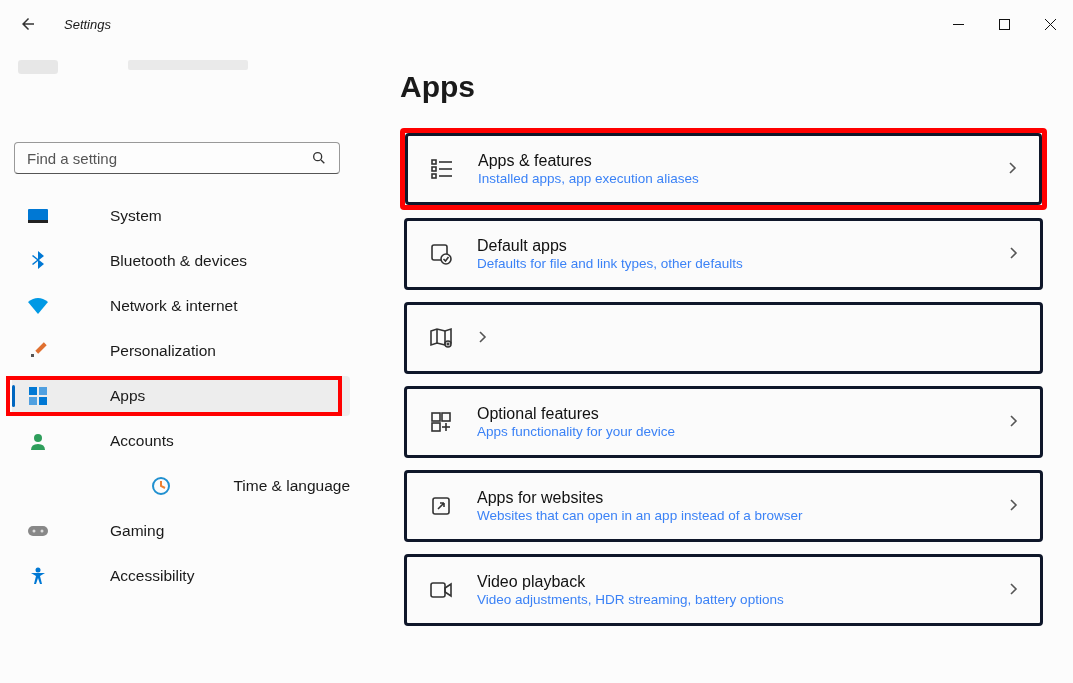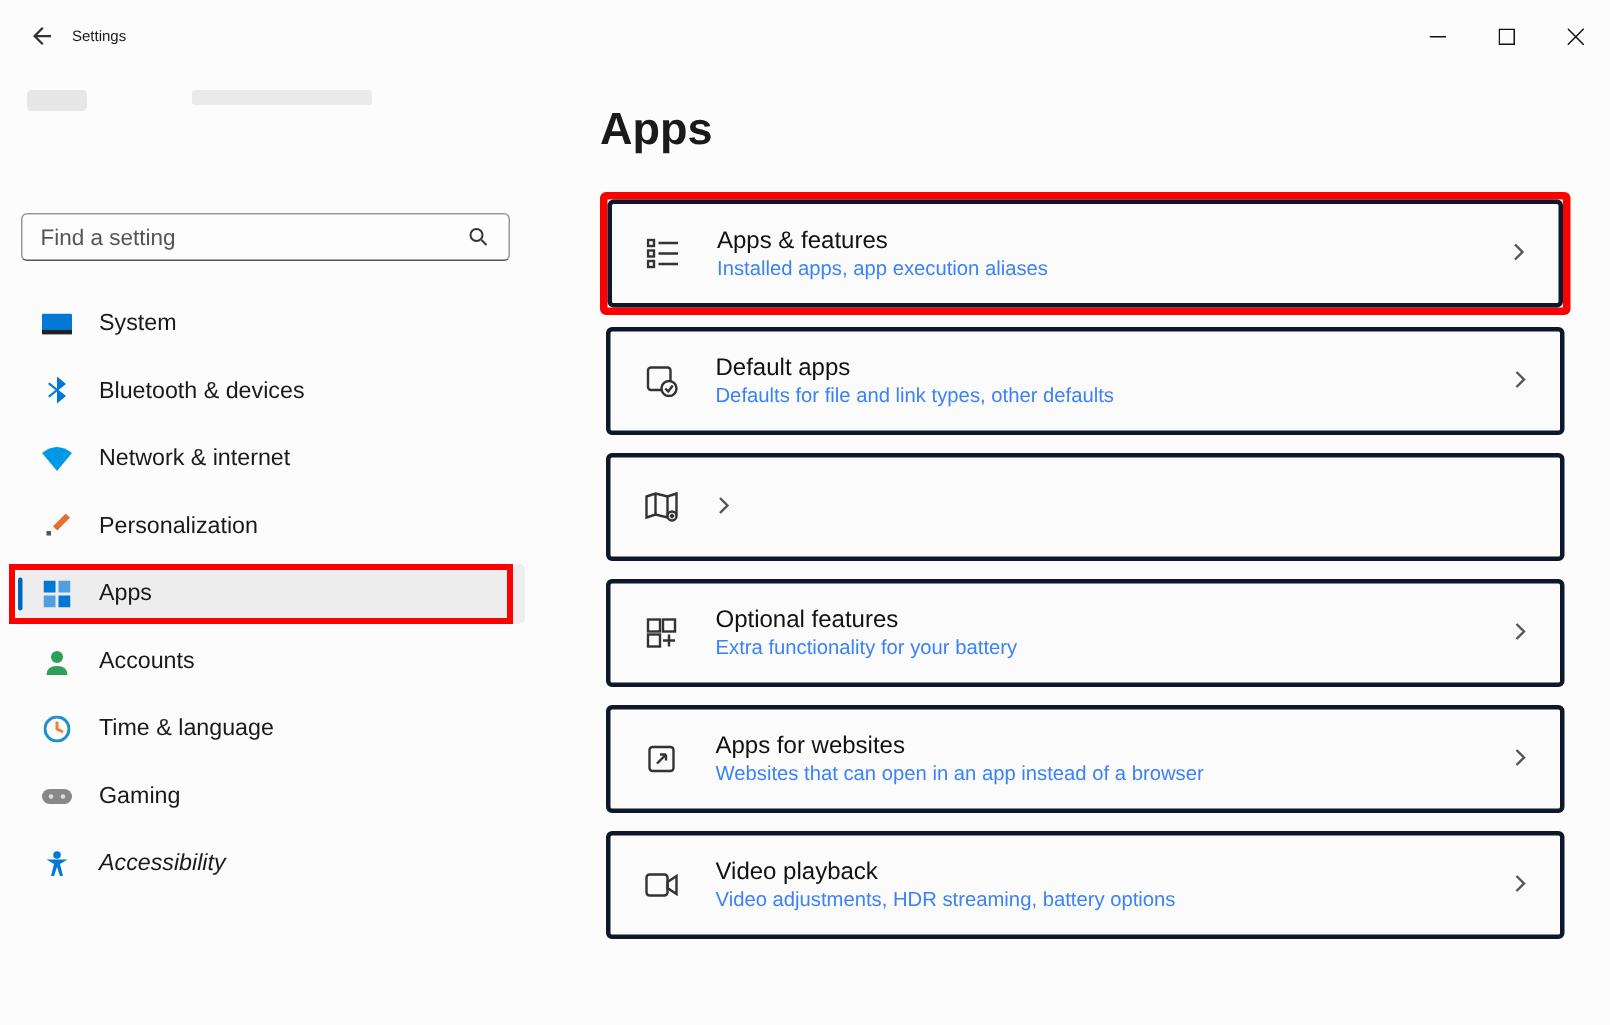--- a/index.html
+++ b/index.html
@@ -1,41 +1,41 @@
 <!DOCTYPE html>
 <html><head>
 <meta charset="utf-8">
 <style>
   * { box-sizing: border-box; margin: 0; padding: 0; }
   html, body { width: 1073px; height: 683px; font-family: "Segoe UI", Arial, sans-serif; background: #fcfcfc; color: #1a1a1a; overflow: hidden; }
   body { display: flex; flex-direction: column; }
 
   .titlebar { height: 48px; display: flex; align-items: center; padding-left: 8px; }
   .back-btn { width: 40px; height: 40px; display: flex; align-items: center; justify-content: center; cursor: pointer; }
-  .titlebar-label { font-size: 10px; margin-left: 0; }
+  .titlebar-label { font-size: 13px; margin-left: 16px; font-style: italic; }
   .win-controls { margin-left: auto; display: flex; align-items: center; height: 48px; }
   .win-btn { width: 46px; height: 32px; display: flex; align-items: center; justify-content: center; cursor: pointer; }
 
   .content { display: flex; flex: 1; min-height: 0; }
 
   .sidebar { width: 370px; padding: 12px 0 0 12px; position: relative; }
   .user-stub { height: 72px; margin-left: 6px; margin-bottom: 10px; opacity: 0.15; }
   .user-stub .a { width: 40px; height: 14px; background: #777; border-radius: 3px; margin-bottom: 10px; }
   .user-stub .b { width: 120px; height: 10px; background: #888; border-radius: 2px; margin-left: 110px; margin-top: -24px; }
 
   .search-wrap { margin: 10px 30px 22px 2px; }
   .search { width: 100%; height: 32px; border: 1px solid #999; border-bottom: 1px solid #555; border-radius: 4px; background: #fdfdfd; display: flex; align-items: center; padding: 0 12px; }
   .search input { flex: 1; border: none; outline: none; background: transparent; font-size: 15px; color: #333; }
   .search input::placeholder { color: #555; }
   .search-icon { width: 16px; height: 16px; }
 
   .nav { position: relative; }
   .nav-item { height: 40px; display: flex; align-items: center; padding-left: 16px; cursor: pointer; border-radius: 4px; margin: 5px 20px 5px 0; }
   .nav-item .nicon { width: 20px; height: 20px; margin-right: 18px; display: flex; align-items: center; justify-content: center; }
-  .nav-item .nlabel { font-size: 15.5px; }
+  .nav-item .nlabel { font-size: 15.5px; margin-left: 44px; }
   .nav-item.active { background: #ededed; position: relative; }
   .nav-item.active::before { content: ""; position: absolute; left: 0; top: 9px; bottom: 9px; width: 3px; background: #0067c0; border-radius: 2px; }
 
   .hl-sidebar { position: absolute; left: -6px; top: 0; right: 8px; bottom: 0; border: 4px solid #ff0000; pointer-events: none; }
 
   .main { flex: 1; padding: 22px 26px 0 30px; overflow-y: auto; position: relative; }
   .page-title { font-size: 30px; font-weight: 600; margin-bottom: 24px; }
 
   .cards { display: flex; flex-direction: column; gap: 4px; }
   .card-wrap { position: relative; padding: 4px; border-radius: 4px; }
@@ -147,40 +147,40 @@
         </div>
         <div class="nav-item" style="position: relative;">
           <span class="nicon">
             <svg width="18" height="18" viewBox="0 0 18 18">
               <circle cx="9" cy="6" r="4" fill="#2e9e5b"></circle>
               <path d="M2 18 Q2 12 9 12 Q16 12 16 18 Z" fill="#2e9e5b"></path>
             </svg>
           </span>
           <span class="nlabel">Accounts</span>
         </div>
-        <div class="nav-item" style="position: relative;">
+        <div class="nav-item" style="position: relative; justify-content: flex-end;">
           <span class="nicon">
             <svg width="18" height="18" viewBox="0 0 18 18">
               <circle cx="9" cy="9" r="8" fill="none" stroke="#2090d0" stroke-width="2"></circle>
               <path d="M9 4 L9 9 L13 11" stroke="#f08030" stroke-width="2" fill="none"></path>
             </svg>
           </span>
           <span class="nlabel">Time &amp; language</span>
         </div>
         <div class="nav-item" style="position: relative;">
           <span class="nicon">
             <svg width="20" height="14" viewBox="0 0 20 14">
               <rect x="0" y="2" width="20" height="10" rx="5" fill="#888"></rect>
               <circle cx="6" cy="7" r="1.5" fill="#ddd"></circle>
               <circle cx="14" cy="7" r="1.5" fill="#ddd"></circle>
             </svg>
           </span>
           <span class="nlabel">Gaming</span>
         </div>
-        <div class="nav-item" style="position: relative; font-style: italic;">
+        <div class="nav-item" style="position: relative;">
           <span class="nicon">
             <svg width="18" height="18" viewBox="0 0 18 18">
               <circle cx="9" cy="3" r="2.5" fill="#0078d4"></circle>
               <path d="M2 6 L16 6 L11 9 L13 17 L11 17 L9 11 L7 17 L5 17 L7 9 Z" fill="#0078d4"></path>
             </svg>
           </span>
           <span class="nlabel">Accessibility</span>
         </div>
       </div>
   </div>
@@ -256,21 +256,21 @@
               <svg width="22" height="22" viewBox="0 0 22 22" stroke="#333" fill="none" stroke-width="1.6">
                 <rect x="2" y="2" width="8" height="8"></rect>
                 <rect x="12" y="2" width="8" height="8"></rect>
                 <rect x="2" y="12" width="8" height="8"></rect>
                 <line x1="16" y1="12" x2="16" y2="20"></line>
                 <line x1="12" y1="16" x2="20" y2="16"></line>
               </svg>
             </span>
             <div class="ctext">
               <div class="ctitle">Optional features</div>
-              <div class="cdesc">Extra functionality for your battery</div>
+              <div class="cdesc">Apps functionality for your device</div>
             </div>
             <span class="chevron">
               <svg width="12" height="12" viewBox="0 0 12 12">
                 <path d="M3 1 L8 6 L3 11" fill="none" stroke="#555" stroke-width="1.6"></path>
               </svg>
             </span>
           </div>
         </div>
         <div class="card-wrap">
           <div class="card">

